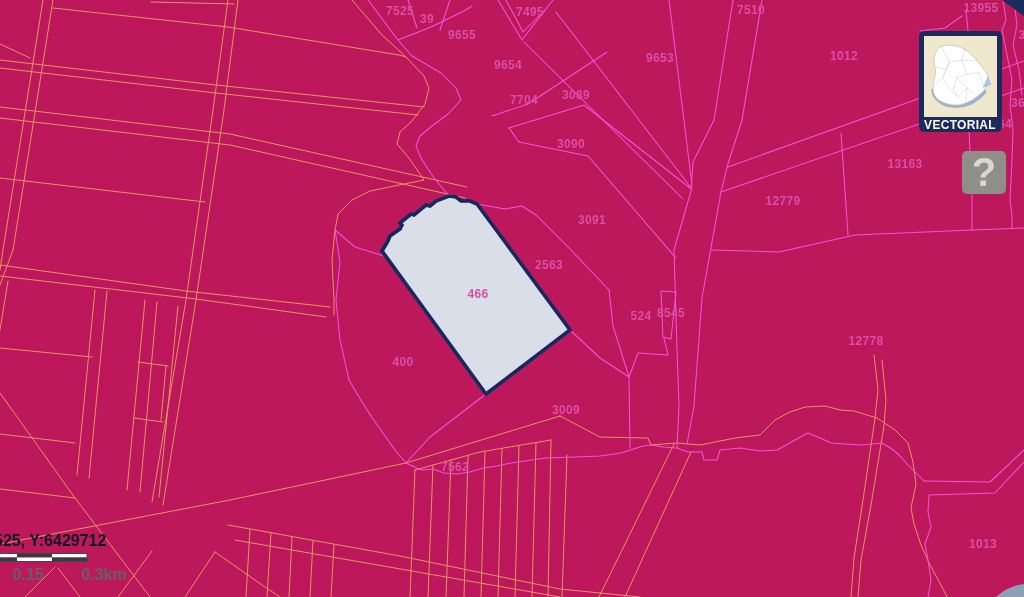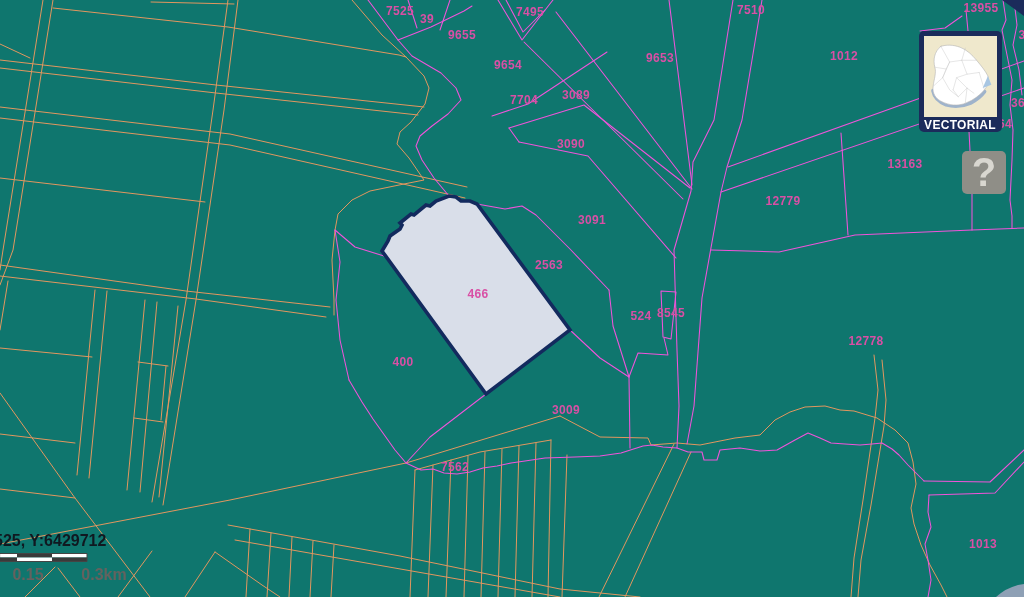--- a/index.html
+++ b/index.html
@@ -1,16 +1,16 @@
 <!DOCTYPE html>
 <html><head>
 <meta charset="utf-8">
 <style>
   html,body{margin:0;padding:0;background:#fff;}
-  #map{position:relative;width:1024px;height:597px;overflow:hidden;background:#0f766e;
+  #map{position:relative;width:1024px;height:597px;overflow:hidden;background:#be185d;
        font-family:"Liberation Sans", sans-serif;}
   svg{display:block;filter:blur(0.3px);}
   .lbl{font-family:"Liberation Sans", sans-serif;font-size:12px;font-weight:bold;
        fill:#d94fa5;letter-spacing:.3px;}
 </style>
 </head>
 <body>
 
 <div id="map">
 <svg width="1024" height="597" viewBox="0 0 1024 597">

